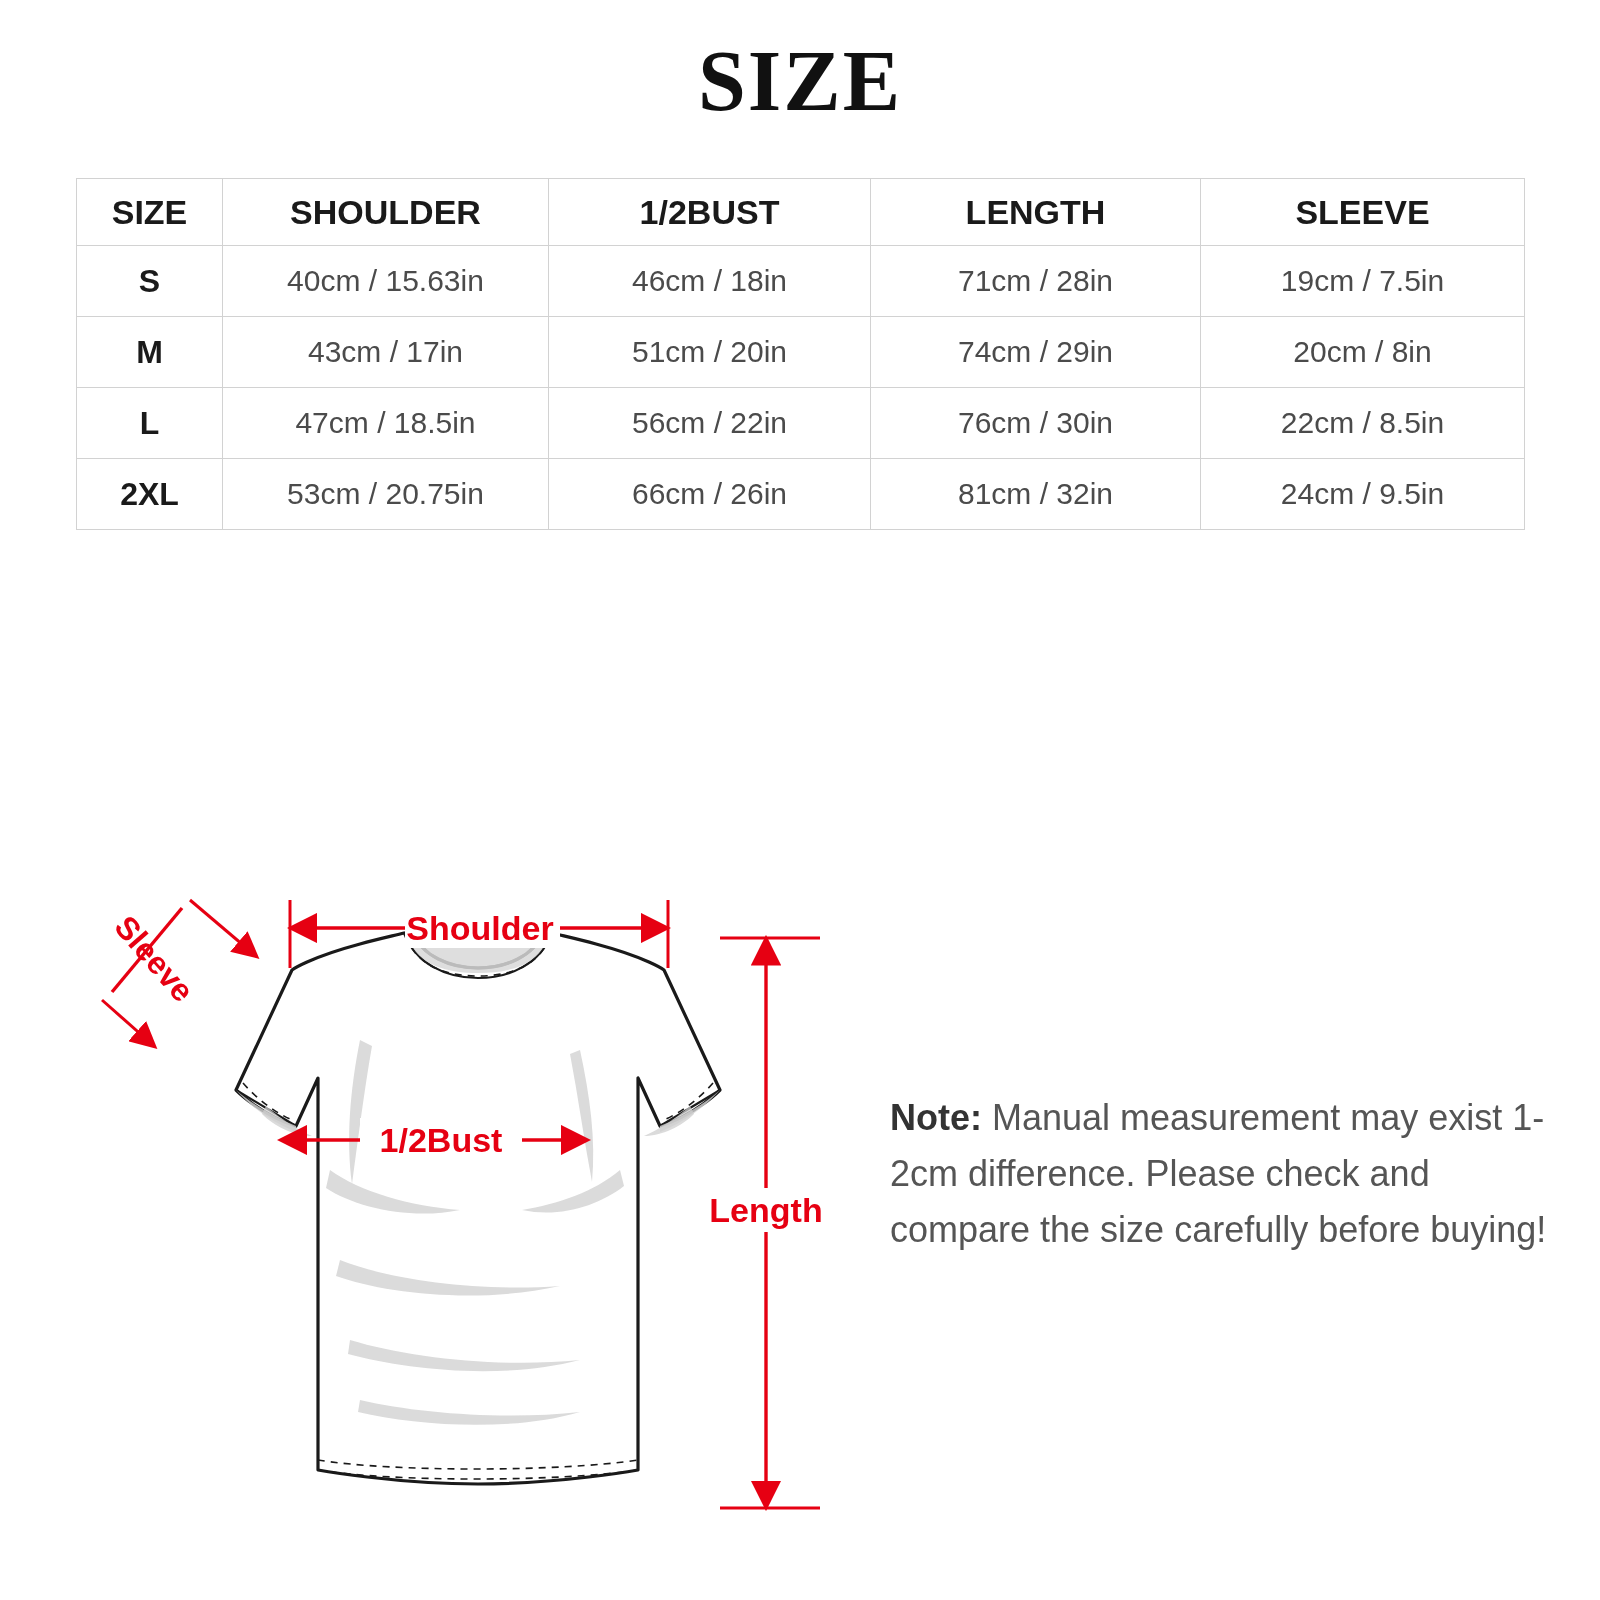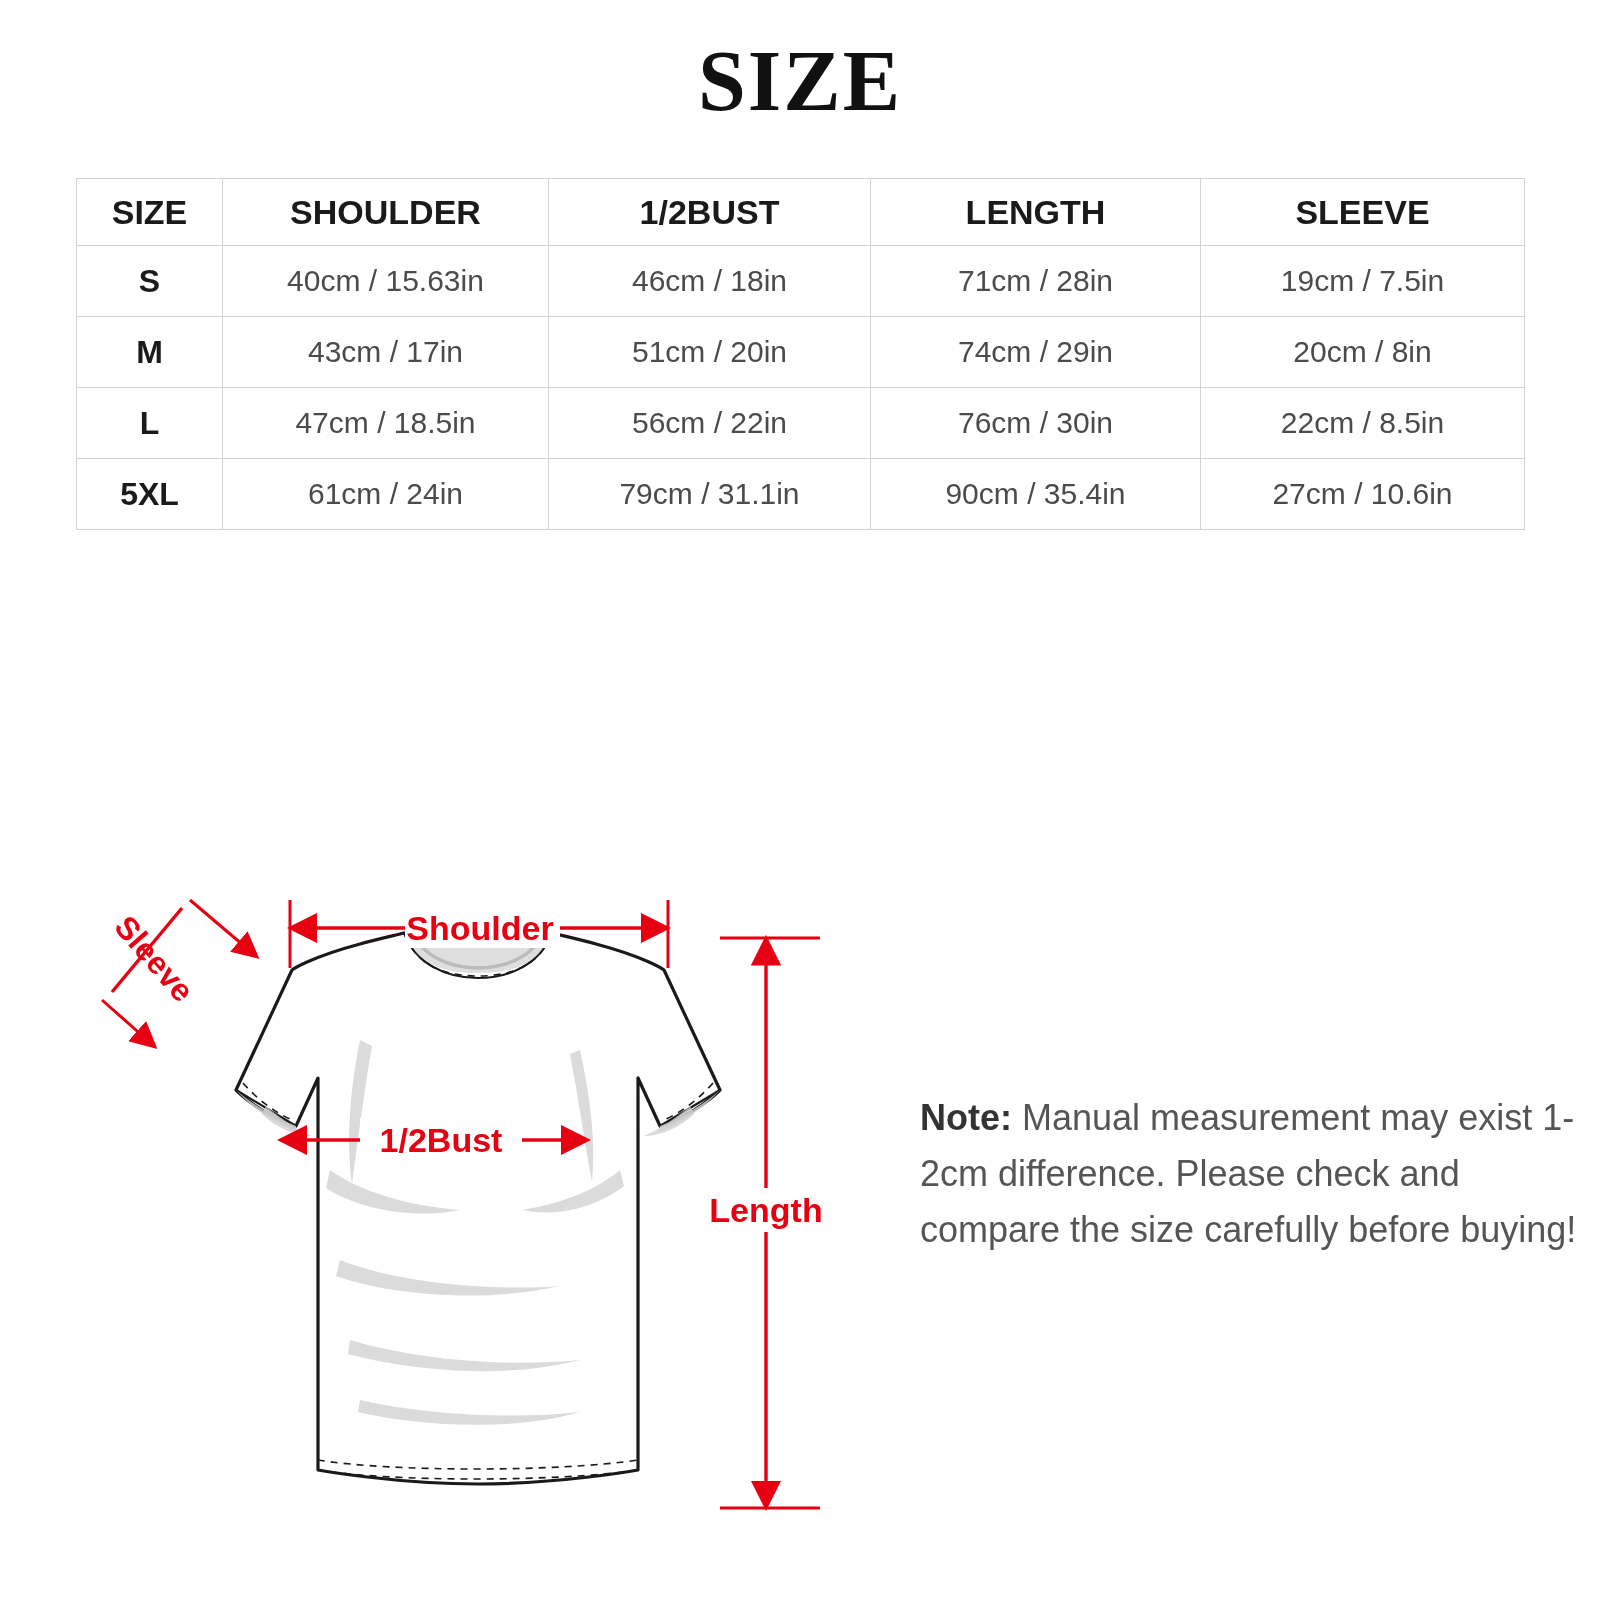--- a/index.html
+++ b/index.html
@@ -81,21 +81,20 @@
 
   
   #note {
     position: absolute;
     top: 1090px;
     left: 890px;
     width: 660px;
     font-size: 36px;
     line-height: 1.55;
     color: #555555;
-    margin-left: 30px;
   }
   #note b {
     color: #333333;
     font-weight: bold;
   }
   .lbl-red {
     fill: #e60012;
     font-family: "Liberation Sans", sans-serif;
     font-weight: bold;
   }
@@ -138,25 +137,25 @@
       <td class="val">20cm / 8in</td>
     </tr>
     <tr>
       <td class="sz">L</td>
       <td class="val">47cm / 18.5in</td>
       <td class="val">56cm / 22in</td>
       <td class="val">76cm / 30in</td>
       <td class="val">22cm / 8.5in</td>
     </tr>
     <tr>
-      <td class="sz">5XL</td>
-      <td class="val">61cm / 24in</td>
-      <td class="val">79cm / 31.1in</td>
-      <td class="val">90cm / 35.4in</td>
-      <td class="val">27cm / 10.6in</td>
+      <td class="sz">2XL</td>
+      <td class="val">53cm / 20.75in</td>
+      <td class="val">66cm / 26in</td>
+      <td class="val">81cm / 32in</td>
+      <td class="val">24cm / 9.5in</td>
     </tr>
   </tbody>
 </table>
 
 <div id="diagram">
   <svg width="780" height="720" viewBox="0 0 780 720" xmlns="http://www.w3.org/2000/svg">
     <defs>
       <marker id="ar" markerWidth="9" markerHeight="9" refX="7.5" refY="4.5" orient="auto">
         <path d="M0,0 L9,4.5 L0,9 z" fill="#e60012"></path>
       </marker>

